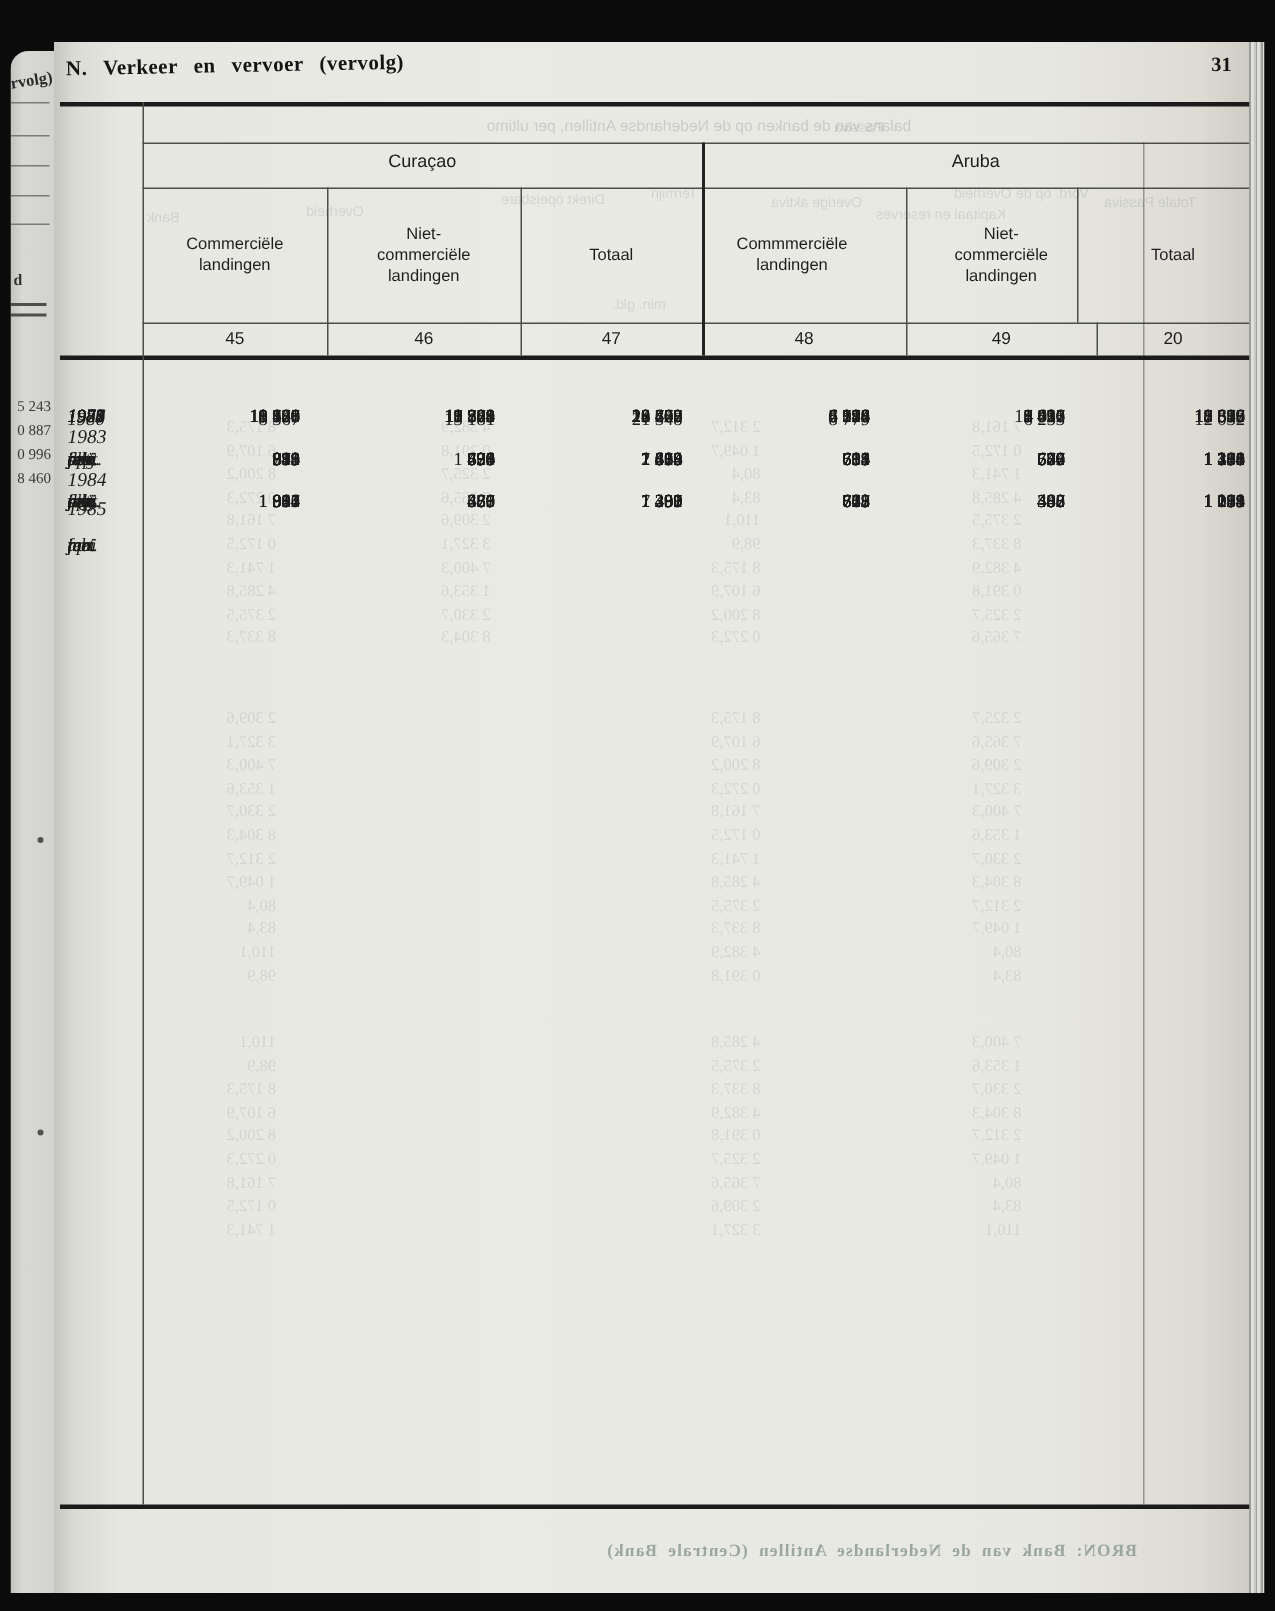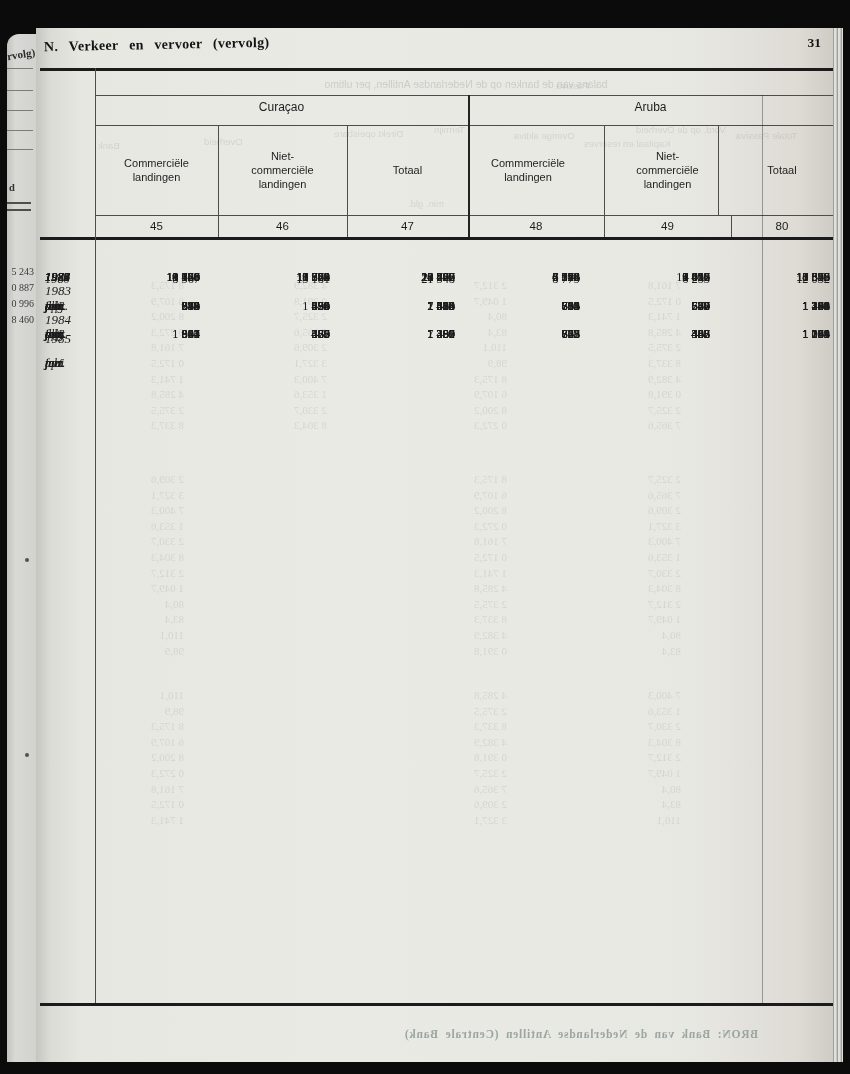--- a/index.html
+++ b/index.html
@@ -275,21 +275,21 @@
     <div class="col-label" style="left:568px;width:127px">Niet-
 commerciële
 landingen</div>
     <div class="col-label" style="left:695px;width:102px">Totaal</div>
 
     <div class="col-num" style="left:59px;width:123px">45</div>
     <div class="col-num" style="left:182px;width:129px">46</div>
     <div class="col-num" style="left:311px;width:121px">47</div>
     <div class="col-num" style="left:432px;width:136px">48</div>
     <div class="col-num" style="left:568px;width:127px">49</div>
-    <div class="col-num" style="left:695px;width:102px">80</div>
+    <div class="col-num" style="left:695px;width:102px">20</div>
 
     <div id="rows">
         <div class="row" style="top: 242px;">
           <span class="stub">1973</span>
           <span class="c c0">9 150</span>
           <span class="c c1">10 588</span>
           <span class="c c2">19 738</span>
           <span class="c c3">6 144</span>
           <span class="c c4">1 726</span>
           <span class="c c5">7 870</span>

